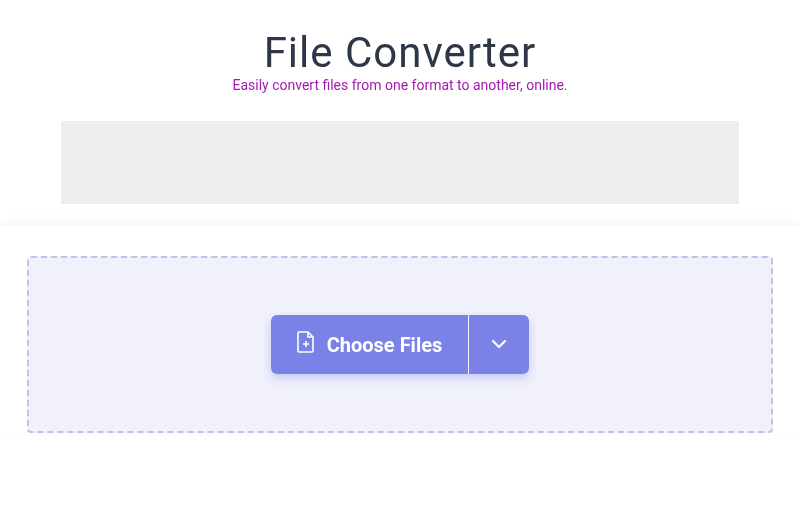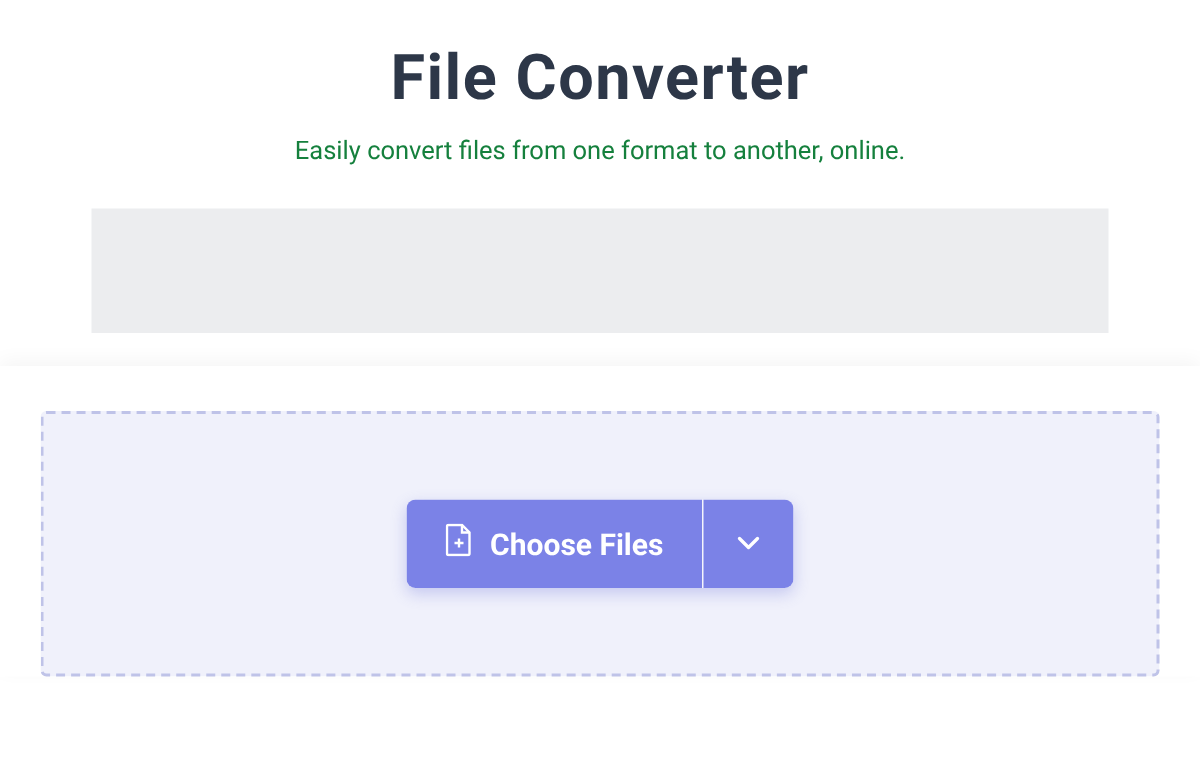--- a/index.html
+++ b/index.html
@@ -9,31 +9,31 @@
     }
     body {
       font-family: -apple-system, BlinkMacSystemFont, 'Segoe UI', Roboto, Arial, sans-serif;
       background: #ffffff;
       width: 800px;
       height: 519px;
       overflow: hidden;
     }
     .page-title {
       font-size: 42px;
-      font-weight: 700;
+      font-weight: 400;
       color: #2d3748;
       text-align: center;
       margin-top: 28px;
       letter-spacing: 1px;
     }
     .page-subtitle {
-      font-size: 17px;
-      color: #15803d;
+      font-size: 14px;
+      color: #a21caf;
       text-align: center;
-      margin-top: 14px;
+      margin-top: 0;
       font-weight: 400;
     }
     .ad-placeholder {
       background: #ecedef;
       height: 83px;
       margin: 28px 61px 0 61px;
     }
     .upload-panel {
       background: #ffffff;
       margin-top: 22px;

